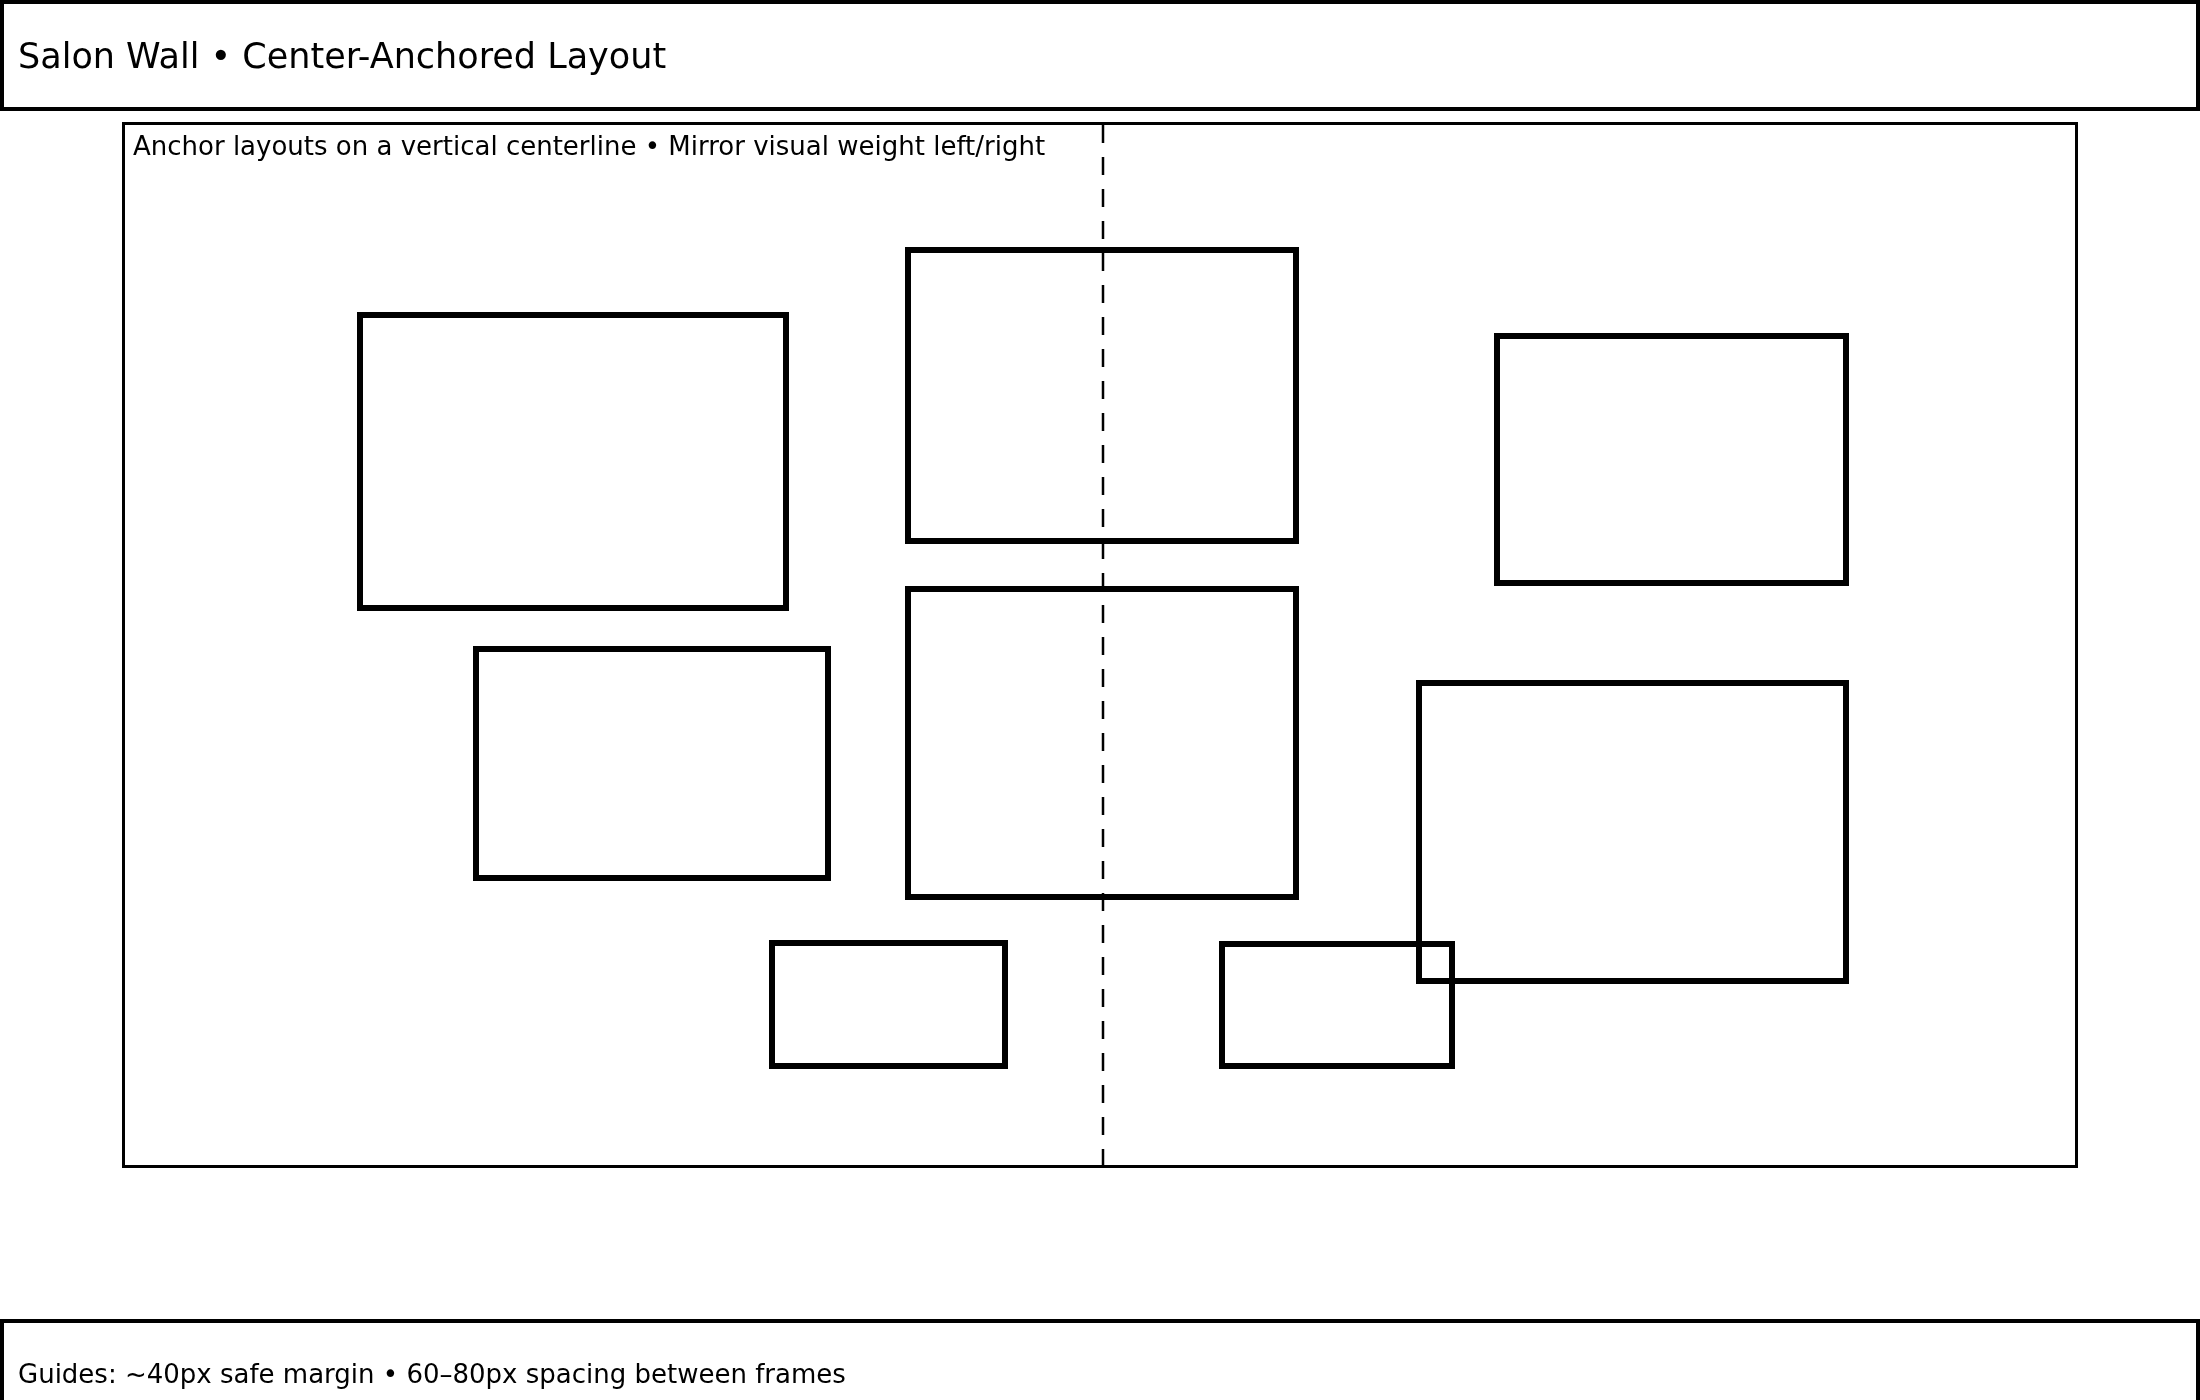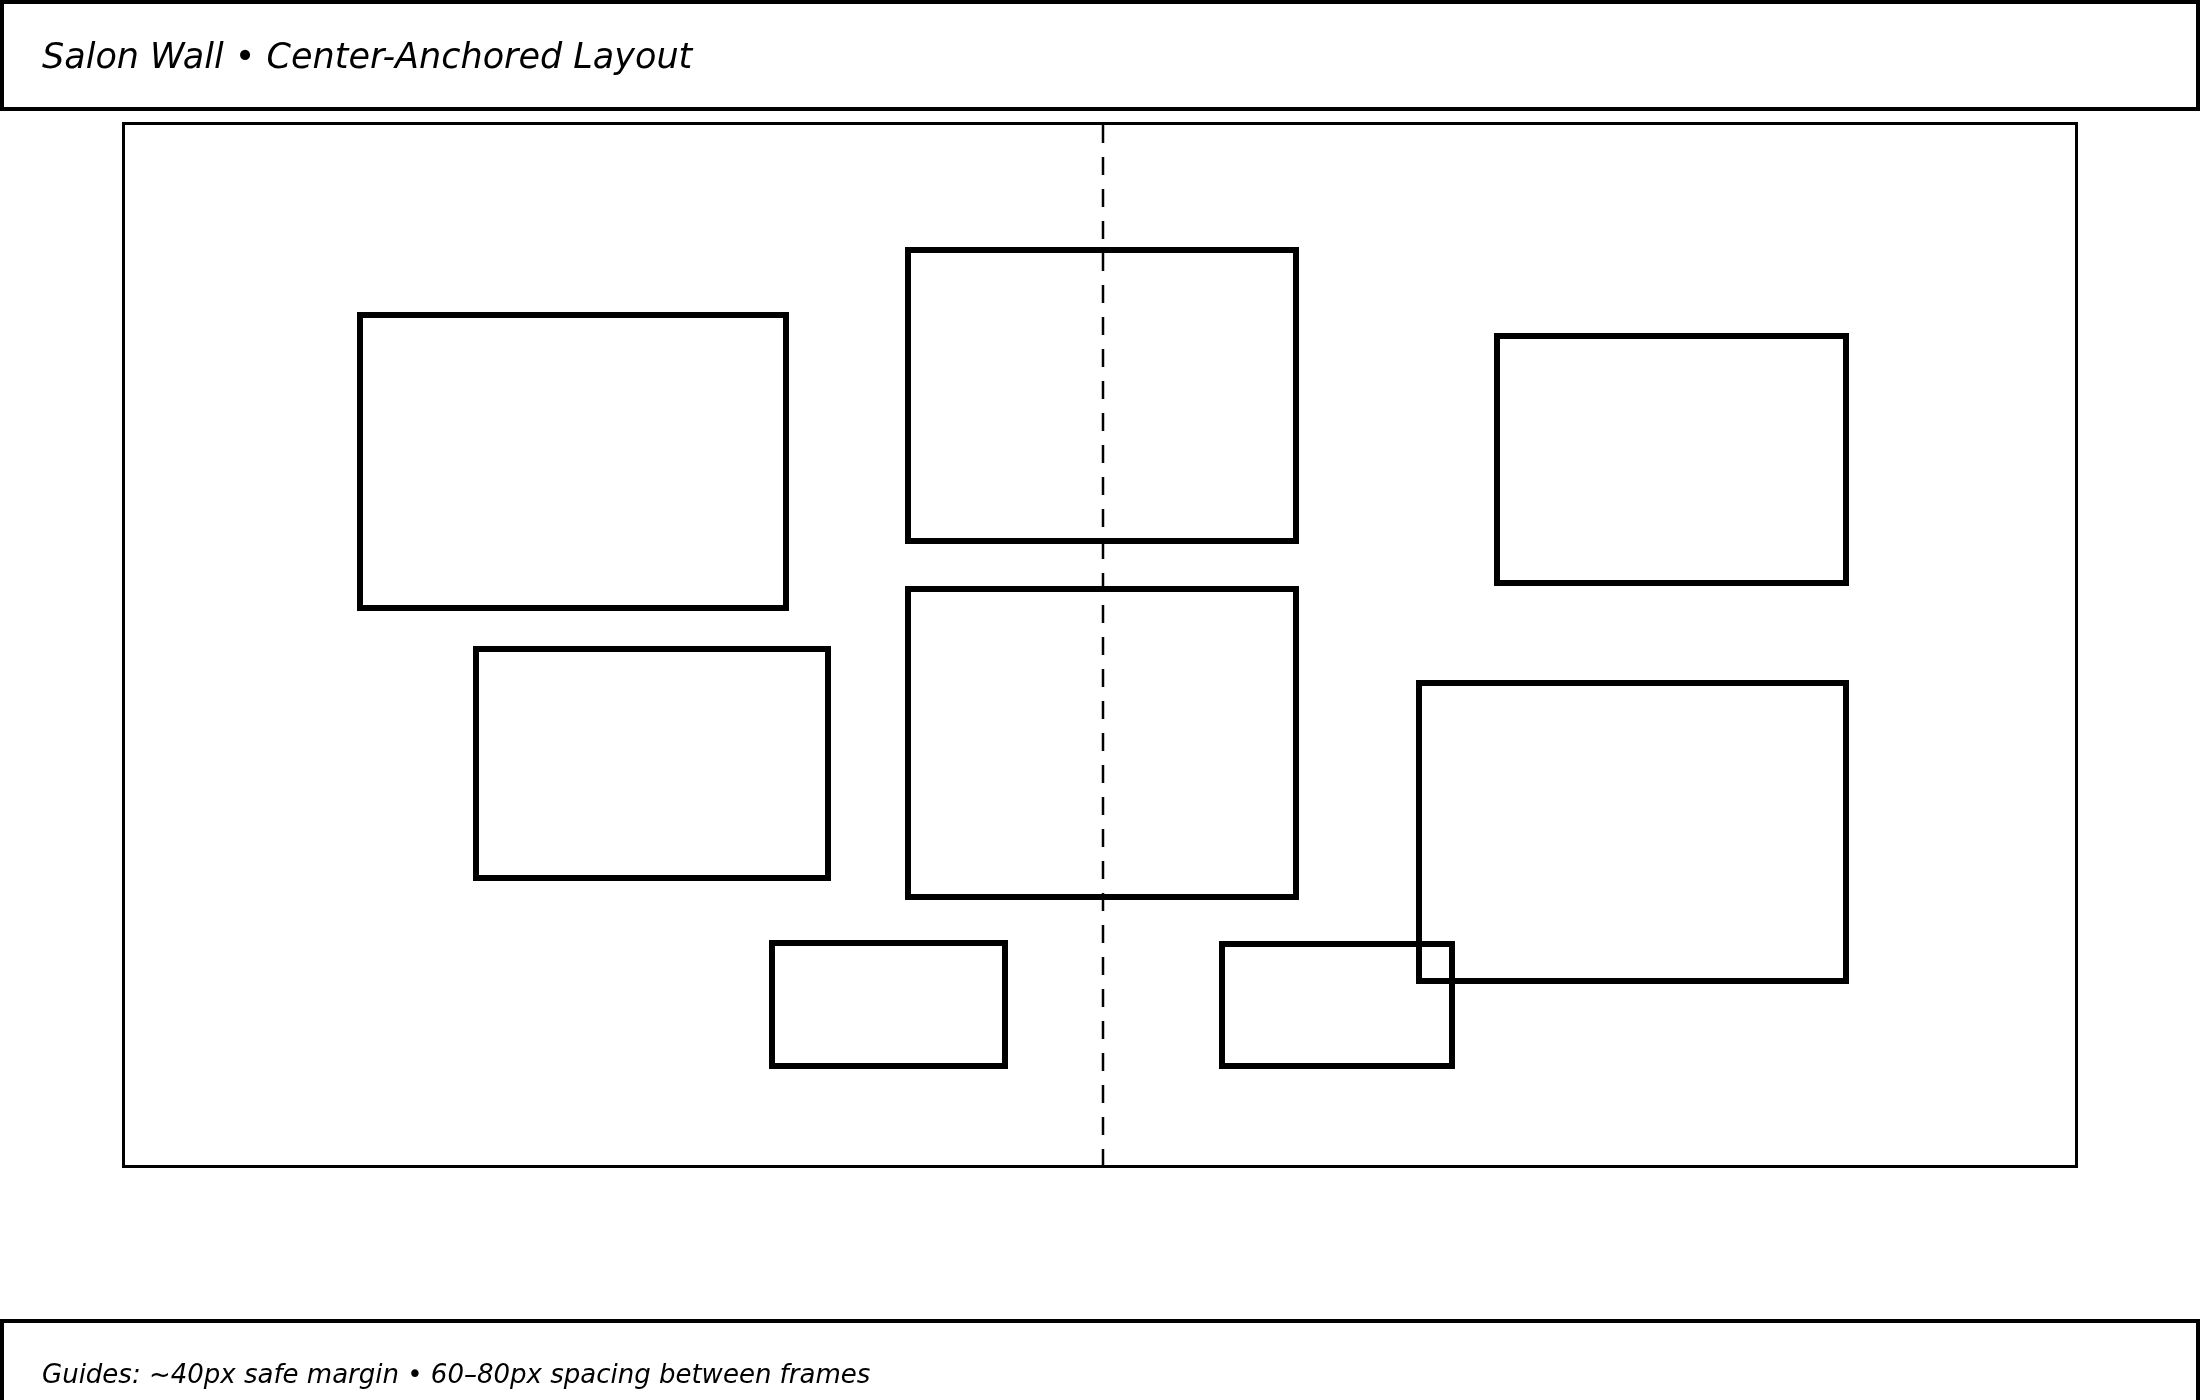--- a/index.html
+++ b/index.html
@@ -14,21 +14,21 @@
   .bar {
     position: absolute;
     left: 0; width: 2200px;
     background: #ffffff;
     border: 4px solid #000000;
     display: flex;
     align-items: center;
   }
   .bar.header { top: 0; height: 111px; }
   .bar.footer { top: 1291px; height: 109px; margin-top: 28px; }
-  .bar .bar-text { padding-left: 38px; white-space: nowrap; font-style: italic; }
+  .bar .bar-text { padding-left: 14px; white-space: nowrap; }
   .header .bar-text { font-size: 35px; }
   .footer .bar-text { font-size: 26px; }
   .wall-canvas {
     position: absolute;
     left: 122px; top: 122px;
     width: 1956px; height: 1046px;
     border: 3px solid #000000;
     background: #ffffff;
   }
   .wall-caption {
@@ -55,17 +55,18 @@
       <line x1="978" x2="978" y1="0" y2="1040" stroke="#000000" stroke-width="2.5" stroke-dasharray="18 14"></line>
       <rect x="235" y="190" width="426" height="293" fill="none" stroke="#000000" stroke-width="6"></rect>
       <rect x="783" y="125" width="388" height="291" fill="none" stroke="#000000" stroke-width="6"></rect>
       <rect x="1372" y="211" width="349" height="247" fill="none" stroke="#000000" stroke-width="6"></rect>
       <rect x="351" y="524" width="352" height="229" fill="none" stroke="#000000" stroke-width="6"></rect>
       <rect x="783" y="464" width="388" height="308" fill="none" stroke="#000000" stroke-width="6"></rect>
       <rect x="1294" y="558" width="427" height="298" fill="none" stroke="#000000" stroke-width="6"></rect>
       <rect x="647" y="818" width="233" height="123" fill="none" stroke="#000000" stroke-width="6"></rect>
       <rect x="1097" y="819" width="230" height="122" fill="none" stroke="#000000" stroke-width="6"></rect>
     </svg>
+  <div class="wall-caption">Anchor layouts on a vertical centerline • Mirror visual weight left/right</div>
 </div>
 
 <div class="bar footer">
   <div class="bar-text">Guides: ~40px safe margin • 60–80px spacing between frames</div>
 </div>
 
 </body></html>

